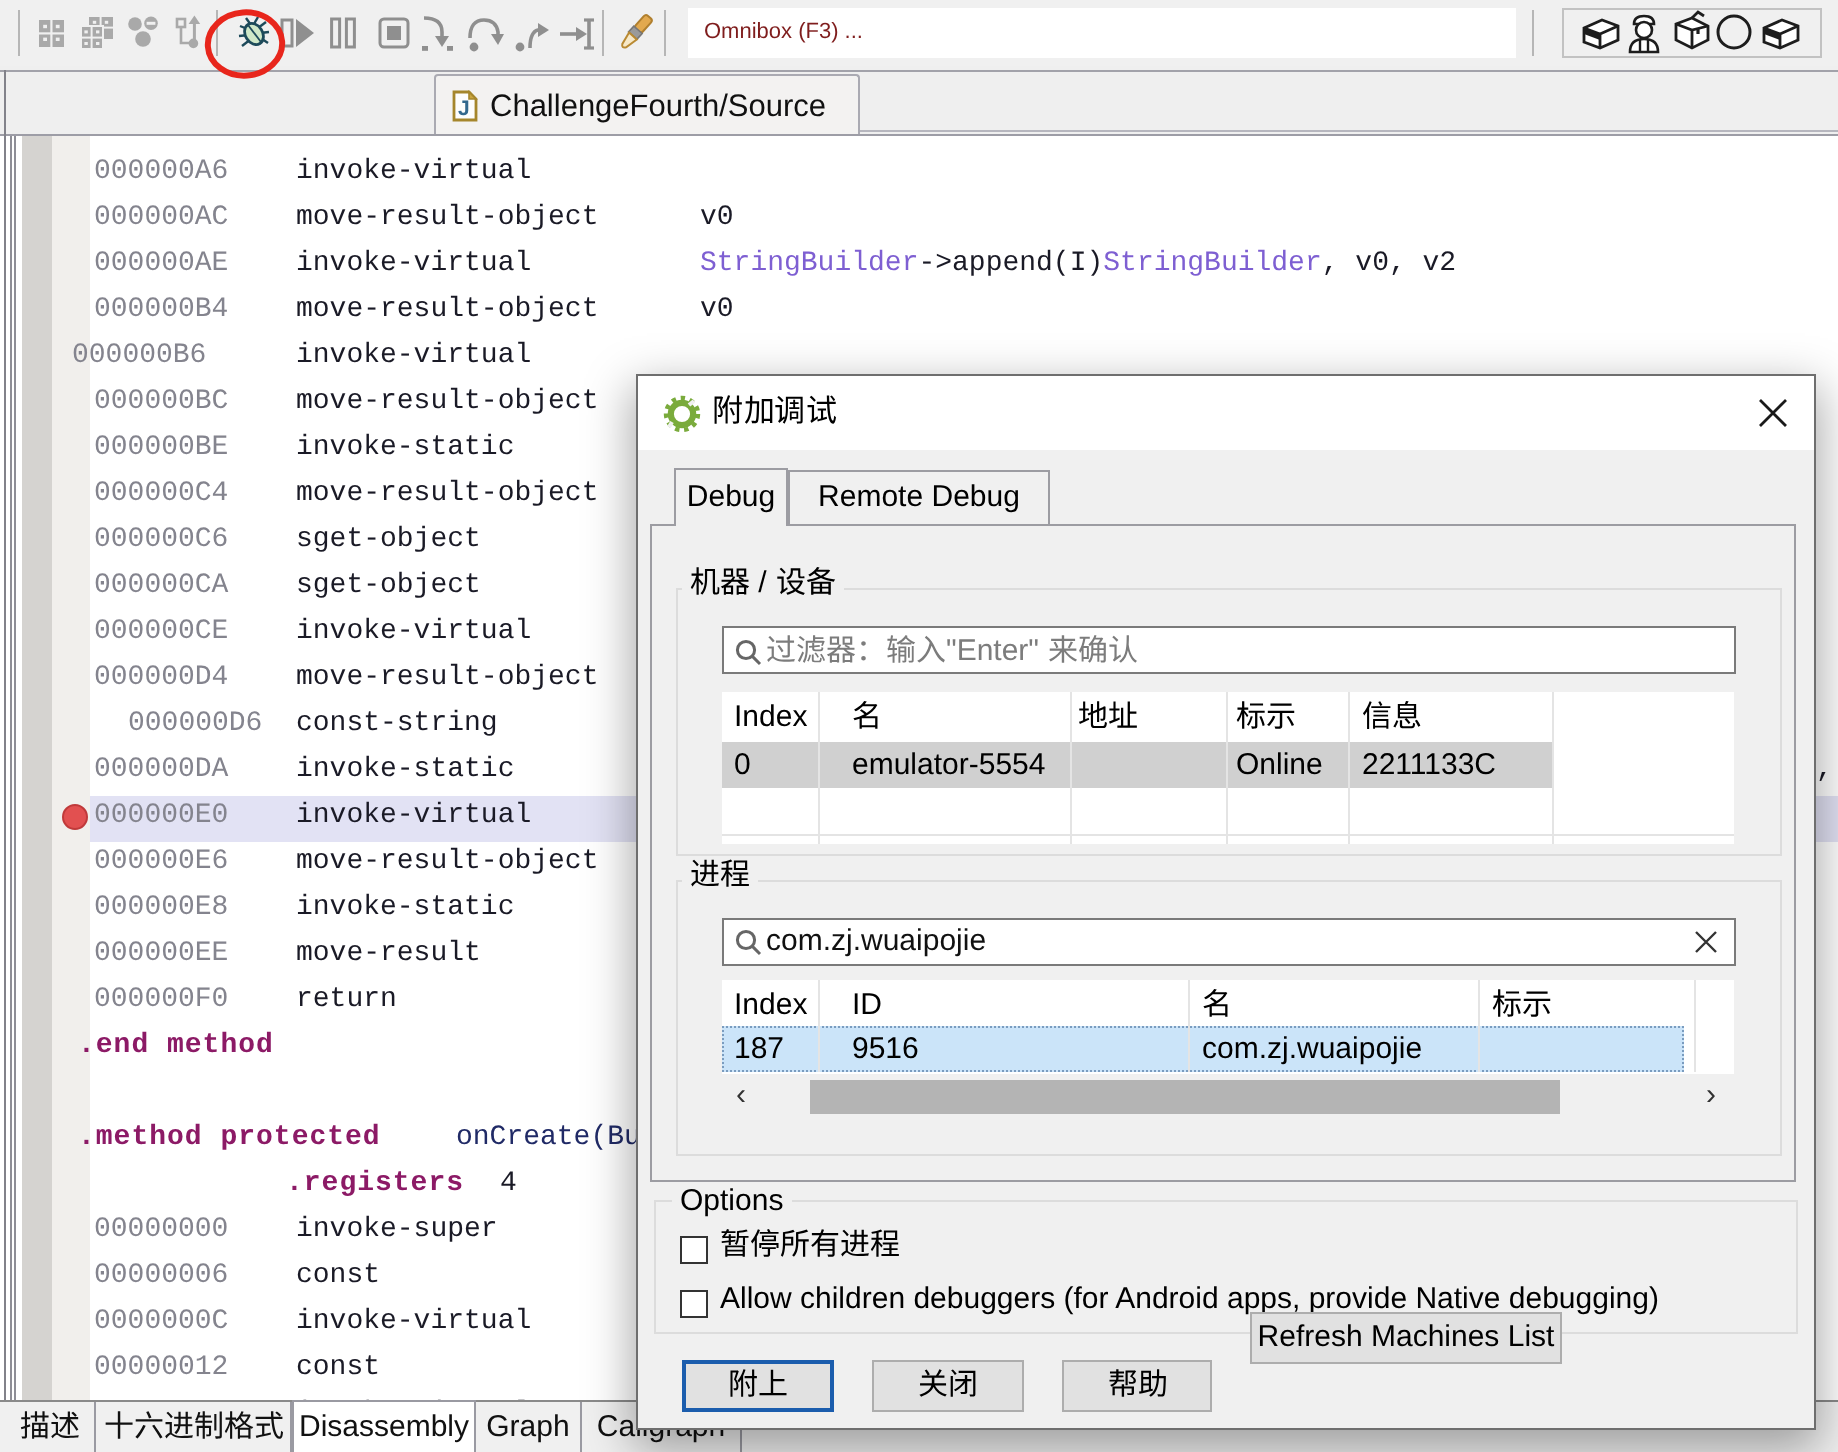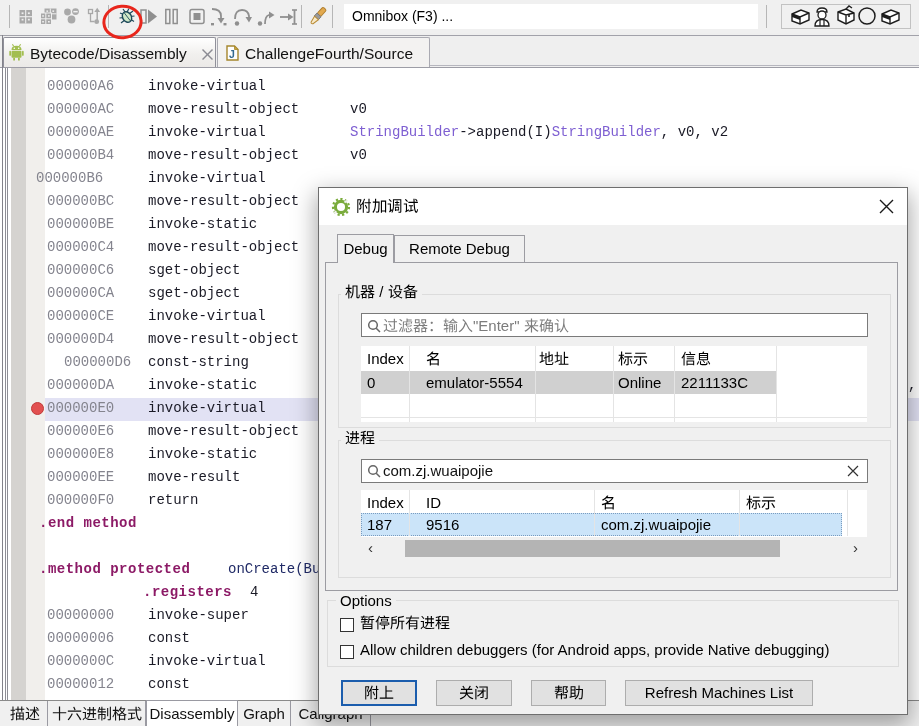--- a/index.html
+++ b/index.html
@@ -127,21 +127,21 @@
 <line x1="13" y1="17" x2="18" y2="17" stroke="#8f8f8f" stroke-width="1.6"></line>
 </svg>
 <svg class="abs" style="left:308px;top:5px" width="20" height="23" viewBox="0 0 20 23">
 <g transform="rotate(42 10 11)">
 <rect x="7.6" y="1" width="4.8" height="9" rx="1.5" fill="#e2a94f" stroke="#b07f2e" stroke-width="1"></rect>
 <rect x="7.2" y="9.5" width="5.6" height="4" fill="#9a9a9a" stroke="#777" stroke-width="0.8"></rect>
 <path d="M7.6 13.5 L12.8 13.5 L11.5 20 Q10 22 8.9 20 Z" fill="#f7e9c8" stroke="#b98a33" stroke-width="1"></path>
 </g>
     </svg>
 <div class="abs" style="left:344px;top:4px;width:414px;height:25px;background:#fff"></div>
-<div class="abs" style="left:352px;top:4px;height:25px;line-height:25px;font-size:14px;color:#000000">Omnibox (F3) ...</div>
+<div class="abs" style="left:352px;top:4px;height:25px;line-height:25px;font-size:11px;color:#7f1d1d">Omnibox (F3) ...</div>
 <div class="abs" style="left:781px;top:4px;width:130px;height:25px;border:1px solid #c2c2c2"></div>
 <svg class="abs" style="left:790px;top:7px" width="21" height="19" viewBox="0 0 21 19">
 <path d="M2 7 L11 3 L19 6 L19 13 L10 17 L2 14 Z" fill="#fff" stroke="#1d1d1d" stroke-width="1.4"></path>
 <path d="M2 7 L10 10 L19 6 M10 10 L10 17" fill="none" stroke="#1d1d1d" stroke-width="1.4"></path>
 <path d="M2 7 L2 10 L10 13 L10 10 Z" fill="#1d1d1d"></path>
 </svg>
 <svg class="abs" style="left:812px;top:6px" width="20" height="21" viewBox="0 0 20 21">
 <path d="M5 6 Q5 2 10 2 Q15 2 15 6 Z" fill="#fff" stroke="#1d1d1d" stroke-width="1.3"></path>
 <circle cx="10" cy="9" r="4" fill="#fff" stroke="#1d1d1d" stroke-width="1.3"></circle>
 <path d="M3 20 Q3 13.5 10 13.5 Q17 13.5 17 20 Z" fill="#fff" stroke="#1d1d1d" stroke-width="1.3"></path>
@@ -158,40 +158,20 @@
 <circle cx="10" cy="10" r="8" fill="none" stroke="#1d1d1d" stroke-width="1.5"></circle>
 </svg>
 <svg class="abs" style="left:880px;top:7px" width="21" height="19" viewBox="0 0 21 19">
 <path d="M2 7 L11 3 L19 6 L19 13 L10 17 L2 14 Z" fill="#fff" stroke="#1d1d1d" stroke-width="1.4"></path>
 <path d="M2 7 L10 10 L19 6 M10 10 L10 17" fill="none" stroke="#1d1d1d" stroke-width="1.4"></path>
 <path d="M2 7 L2 10 L10 13 L10 10 Z" fill="#1d1d1d"></path>
 </svg>
 </div>
 <div id="tabbar">
 <div class="abs" style="left:0;top:2px;width:919px;height:1px;background:#a2a2aa"></div>
-<div class="etab" style="left:3px;width:213px">
-<svg class="abs" style="left:5px;top:5px" width="15" height="18" viewBox="0 0 15 18">
-<g fill="#a2be50">
-<path d="M2.5 7 Q2.5 2.8 7.5 2.8 Q12.5 2.8 12.5 7 Z"></path>
-<rect x="2.5" y="7.8" width="10" height="7" rx="1"></rect>
-<rect x="0.3" y="7.8" width="1.7" height="5" rx="0.85"></rect>
-<rect x="13" y="7.8" width="1.7" height="5" rx="0.85"></rect>
-<rect x="4.2" y="14.8" width="1.8" height="2.7"></rect>
-<rect x="9" y="14.8" width="1.8" height="2.7"></rect>
-</g>
-<line x1="4.7" y1="3.3" x2="3.4" y2="1.2" stroke="#a2be50" stroke-width="1.1"></line>
-<line x1="10.3" y1="3.3" x2="11.6" y2="1.2" stroke="#a2be50" stroke-width="1.1"></line>
-<circle cx="5.3" cy="5.2" r="0.8" fill="#fff"></circle>
-        <circle cx="9.7" cy="5.2" r="0.8" fill="#fff"></circle>
-</svg>
-<span class="abs" style="left:26px;top:7px">Bytecode/Disassembly</span>
-<svg class="abs" style="left:197px;top:10px" width="13" height="13" viewBox="0 0 13 13">
-<path d="M2 1 L6.5 5.5 L11 1 L12 2 L7.5 6.5 L12 11 L11 12 L6.5 7.5 L2 12 L1 11 L5.5 6.5 L1 2 Z" fill="#8b8b93"></path>
-</svg>
-</div>
 <div class="etab" style="left:217px;width:213px;background:#f3f2f1;border-color:#aaaab2">
 <svg class="abs" style="left:8px;top:7px" width="13" height="16" viewBox="0 0 13 16">
 <path d="M1 1 L8.5 1 L12 4.5 L12 15 L1 15 Z" fill="#fdfdfd" stroke="#a5862c" stroke-width="1.4"></path>
 <path d="M8.5 1 L8.5 4.5 L12 4.5 Z" fill="#c9a53e" stroke="#a5862c" stroke-width="0.8"></path>
 <text x="3" y="12.5" font-family="Liberation Sans" font-size="10.5" font-weight="bold" fill="#33688e">J</text>
 </svg>
 <span class="abs" style="left:27px;top:7px">ChallengeFourth/Source</span>
 </div>
 <div class="abs" style="left:430px;top:31.5px;width:489px;height:1px;background:#b6b6be"></div>
 </div>
@@ -416,21 +396,21 @@
 <div class="btn" style="left:117px;top:492px;width:76px"><svg class="cj" viewBox="0 0 1000 1000">
           <use href="#u5173"></use>
         </svg><svg class="cj" viewBox="0 0 1000 1000">
           <use href="#u95ed"></use>
         </svg></div>
 <div class="btn" style="left:212px;top:492px;width:75px"><svg class="cj" viewBox="0 0 1000 1000">
           <use href="#u5e2e"></use>
         </svg><svg class="cj" viewBox="0 0 1000 1000">
           <use href="#u52a9"></use>
         </svg></div>
-<div class="btn" style="left:306px;top:492px;width:188px">Refresh Machines List</div>
+<div class="btn" style="left:306px;top:468px;width:156px">Refresh Machines List</div>
 </div>
   </div>
 <svg class="abs" style="left:102px;top:4px;z-index:50" width="42" height="37" viewBox="0 0 42 37">
 <ellipse cx="20.5" cy="18" rx="18.6" ry="15.8" fill="none" stroke="#e8261c" stroke-width="3" transform="rotate(-4 20.5 18)"></ellipse>
 </svg>
 <svg width="0" height="0" style="position:absolute">
     <defs>
 <path id="u63cf" d="M748 40V184H569V40H497V184H358V252H497V383H569V252H748V383H820V252H952V184H820V40ZM471 699H622V840H471ZM471 633V495H622V633ZM844 699V840H690V699ZM844 633H690V495H844ZM402 428V958H471V907H844V953H916V428ZM163 41V242H42V312H163V532C112 548 65 561 28 571L47 645L163 607V866C163 880 158 884 146 884C134 885 95 885 51 884C61 904 70 935 73 953C136 954 175 951 199 939C224 928 233 907 233 866V584L343 548L333 479L233 510V312H340V242H233V41Z"></path>
 <path id="u8ff0" d="M711 96C756 133 812 187 838 221L896 181C869 147 812 96 767 61ZM68 117C122 174 188 251 217 301L280 261C249 211 182 136 127 82ZM592 50V235H320V306H555C498 456 402 605 302 682C319 695 343 721 355 738C445 661 531 528 592 384V813H666V389C755 492 844 612 885 695L945 652C894 557 780 414 678 306H939V235H666V50ZM266 397H48V467H194V770C148 786 95 828 41 879L89 942C142 881 194 828 231 828C254 828 285 857 327 881C397 921 482 931 600 931C695 931 869 925 941 920C942 900 954 864 962 845C865 856 717 863 602 863C495 863 408 856 344 820C309 801 286 783 266 773Z"></path>
 <path id="u5341" d="M461 41V414H55V491H461V960H542V491H952V414H542V41Z"></path>

